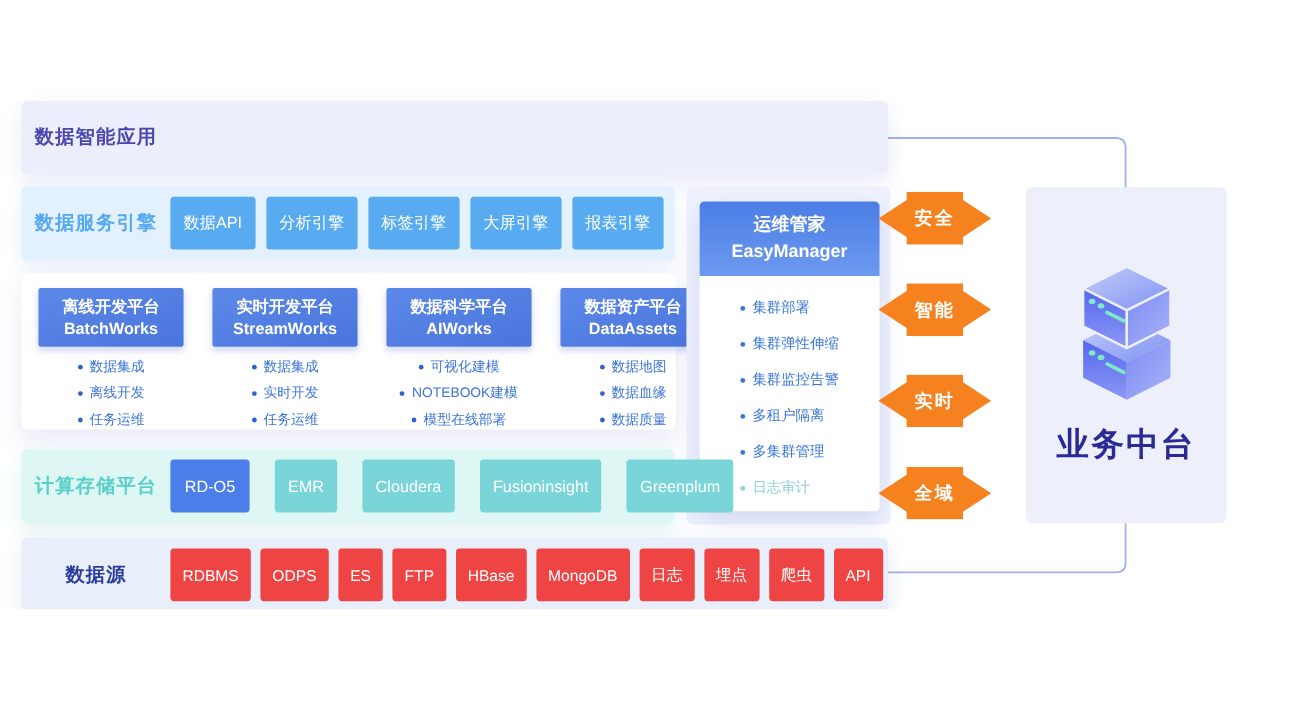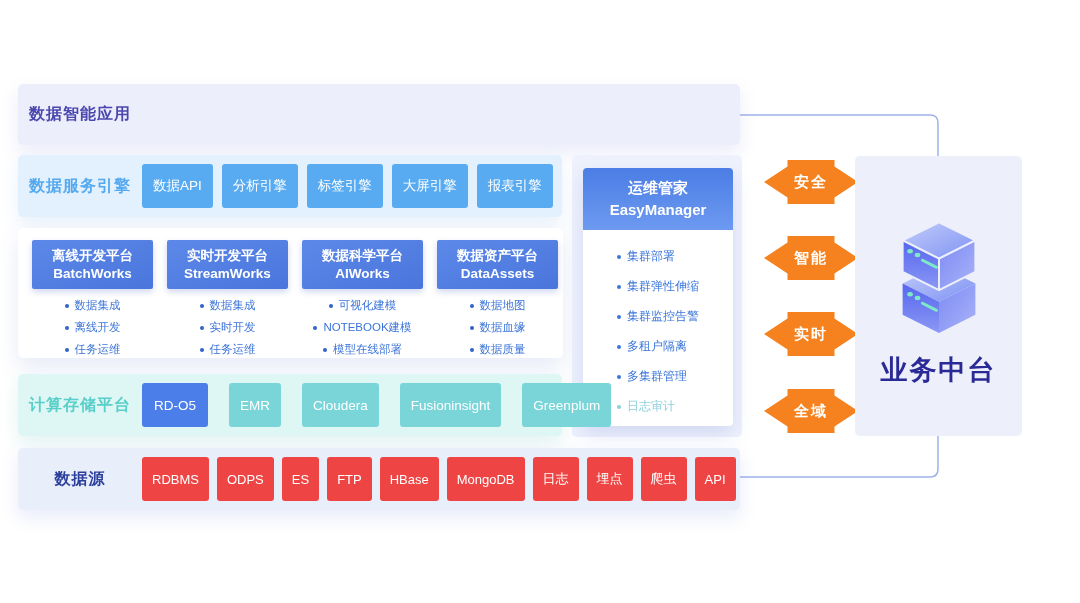--- a/index.html
+++ b/index.html
@@ -1,17 +1,17 @@
 <!DOCTYPE html>
 <html><head>
 <meta charset="utf-8">
 <style>
   html,body{margin:0;padding:0;background:#fff;}
   body{font-family:"Liberation Sans","DejaVu Sans",sans-serif;}
-  .canvas{position:relative;width:1080px;height:603px;background:#fff;overflow:hidden;}
+  .canvas{position:relative;width:1080px;height:508px;background:#fff;overflow:hidden;}
 
   
   .connector{position:absolute;left:0;top:0;z-index:0;}
 
   
   .band{position:absolute;display:flex;align-items:center;border-radius:5px;z-index:1;}
   .band-label{width:124px;flex-shrink:0;text-align:center;font-weight:bold;font-size:16px;letter-spacing:1px;}
   .chips{display:flex;align-items:center;flex:1;}
   .chip{display:flex;align-items:center;justify-content:center;color:#fff;border-radius:3px;
         font-size:13.5px;white-space:nowrap;box-shadow:0 2px 4px rgba(90,110,200,.18);}
@@ -32,21 +32,21 @@
   .chip-teal{height:44px;padding:0 11px;background:#7ad5d8;box-shadow:none;}
   .chip-compute-blue{height:44px;padding:0 12px;background:#4b7ee9;box-shadow:none;}
 
   .band-source{left:18px;top:448px;width:722px;height:62px;background:#e9eefb;box-shadow:0 8px 18px rgba(110,130,220,.15);}
   .band-source .band-label{color:#2c3f9d;}
   .band-source .chips{gap:8px;}
   .chip-blue{height:44px;padding:0 10px;background:#ef4444;font-size:13px;box-shadow:none;}
 
   
   .row3{position:absolute;left:18px;top:228px;width:545px;height:130px;background:#fff;border-radius:5px;
-        box-shadow:0 10px 22px rgba(110,130,210,.16);display:flex;gap:14px;padding:12px 0 0 14px;
+        box-shadow:0 10px 22px rgba(110,130,210,.16);display:flex;gap:24px;padding:12px 0 0 14px;
         box-sizing:border-box;z-index:1;}
   .card{width:121px;flex:none;}
   .card-head{background:linear-gradient(160deg,#5c89e9,#4a75dc);color:#fff;text-align:center;
              border-radius:2px;padding:7px 2px;font-weight:bold;font-size:13.5px;line-height:1.3;
              box-shadow:0 3px 6px rgba(70,100,200,.25);}
   .card ul{list-style:none;margin:9px 0 0 0;padding:0;}
   .card li{display:flex;align-items:center;justify-content:center;font-size:11.5px;color:#3b74d8;
            margin-bottom:7px;white-space:nowrap;}
   .dot{width:4px;height:4px;border-radius:50%;background:#2f63c8;margin-right:6px;flex:none;}
 
@@ -57,21 +57,21 @@
   .ops-head{height:62px;border-radius:4px 4px 0 0;background:linear-gradient(180deg,#4b7de5,#6d9af0);
             color:#fff;font-weight:bold;font-size:15px;display:flex;flex-direction:column;
             align-items:center;justify-content:center;line-height:1.45;}
   .ops-panel ul{list-style:none;margin:0;padding:18px 0 0 34px;}
   .ops-panel li{display:flex;align-items:center;font-size:12px;color:#3a76da;margin-bottom:13px;white-space:nowrap;}
   .ops-panel li .dot{background:#3a76da;}
   .ops-panel li.muted{color:#8ccfdd;}
   .ops-panel li.muted .dot{background:#8ccfdd;}
 
   
-  .arrow{position:absolute;left:764px;width:94px;height:44px;background:#f5821f;
+  .arrow{position:absolute;left:732px;width:94px;height:44px;background:#f5821f;
          clip-path:polygon(0 50%,25% 15%,25% 0,75% 0,75% 15%,100% 50%,75% 85%,75% 100%,25% 100%,25% 85%);
          display:flex;align-items:center;justify-content:center;color:#fff;font-weight:bold;
          font-size:15px;letter-spacing:2px;z-index:1;}
 
   
   .biz-panel{position:absolute;left:855px;top:156px;width:167px;height:280px;background:#edeffb;
              border-radius:5px;z-index:1;display:flex;flex-direction:column;align-items:center;}
   .biz-icon{margin-top:58px;}
   .biz-label{margin-top:14px;font-size:27px;font-weight:bold;color:#2a2a96;letter-spacing:2px;}
 </style>

